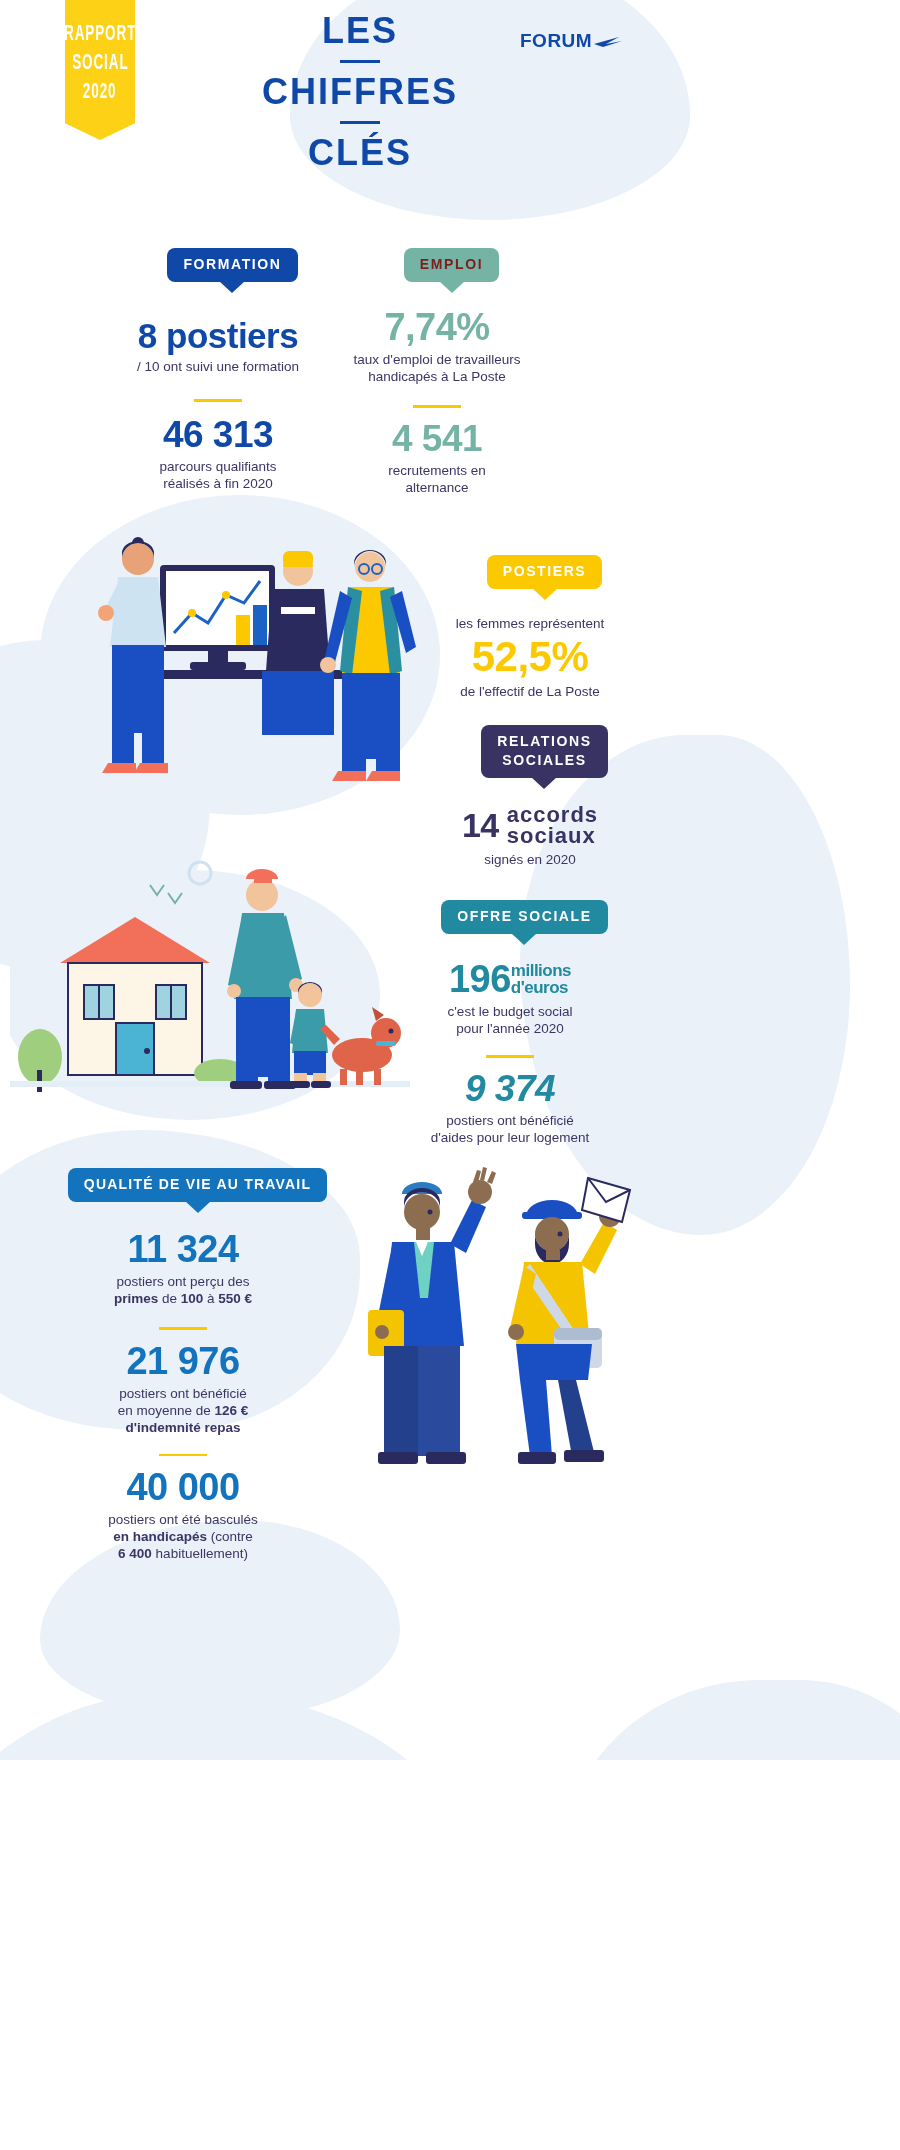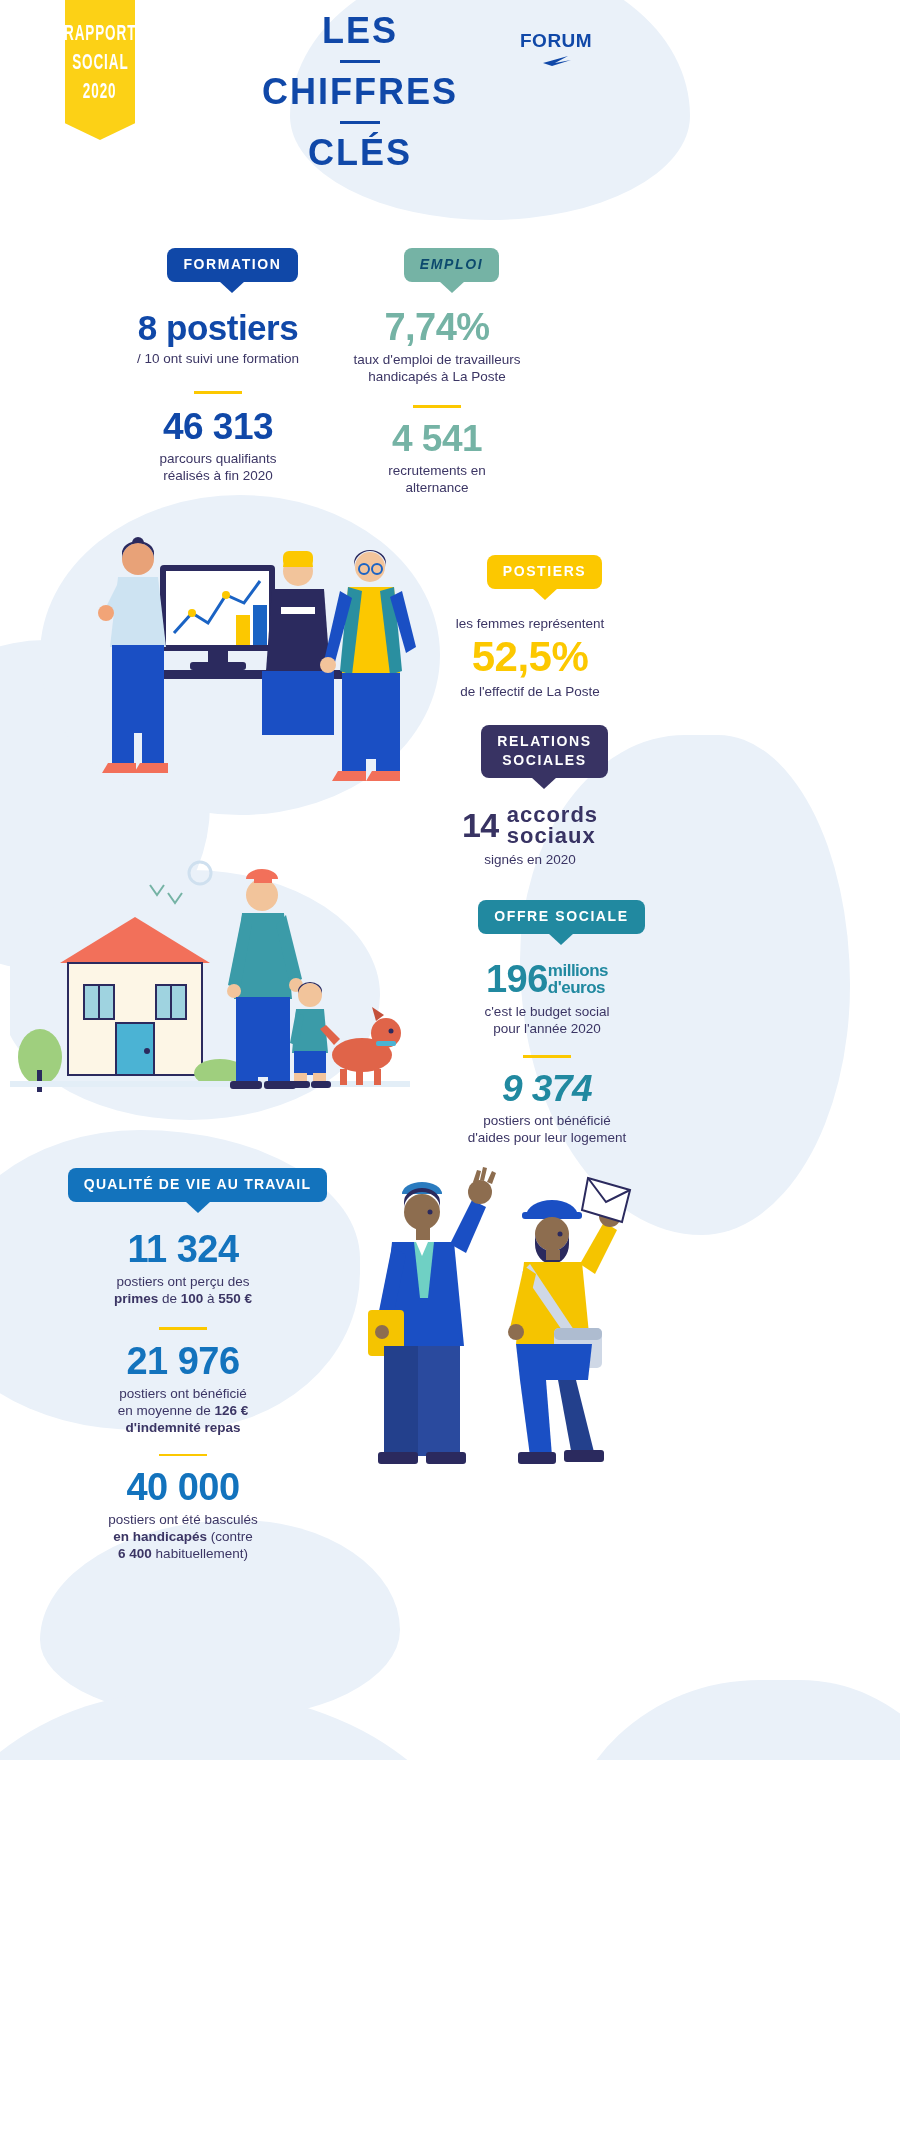--- a/index.html
+++ b/index.html
@@ -62,40 +62,40 @@
   }
 
   
   .hero { position:absolute; left:230px; top:14px; width:260px; text-align:center; z-index:6; }
   .hero h1 {
     color:#1048a8; font-size:36px; font-weight:700; letter-spacing:2px; line-height:34px;
   }
   .hero .rule { width:40px; height:3px; background:#1048a8; margin:12px auto; }
 
   
-  .forum { position:absolute; left:520px; top:30px; z-index:6; display:flex; align-items:center;flex-direction:column; }
+  .forum { position:absolute; left:520px; top:30px; z-index:6; display:flex; align-items:center; }
   .forum .word { color:#1048a8; font-size:19px; font-weight:700; letter-spacing:0.5px; }
   .forum svg { margin-left:1px; }
 
   
   .badge-wrap { position:relative; display:inline-block;margin-left:29px; }
   .badge {
     display:block; border-radius:8px; color:#fff; font-weight:700;
     letter-spacing:1.6px; text-align:center; padding:7px 16px 8px;
     font-size:14px; line-height:19px; position:relative;
   }
   .badge::after {
     content:""; position:absolute; left:50%; bottom:-11px; transform:translateX(-50%);
     width:0; height:0; border-left:13px solid transparent; border-right:13px solid transparent;
     border-top:12px solid currentColor;
   }
   .b-blue   { background:#1048a8; color:#1048a8; }
   .b-blue   > span { color:#fff; }
   .b-green  { background:#75b3a5; color:#75b3a5; }
-  .b-green  > span { color:#0c4a6e;font-style:italic; }
+  .b-green  > span { color:#7f1d1d; }
   .b-yellow { background:#fcc800; color:#fcc800; }
   .b-yellow > span { color:#fff; }
   .b-navy   { background:#383363; color:#383363; }
   .b-navy   > span { color:#fff; }
   .b-teal   { background:#2189a0; color:#2189a0; }
   .b-teal   > span { color:#fff; }
   .b-bright { background:#1373bd; color:#1373bd; }
   .b-bright > span { color:#fff; }
 
   
@@ -159,21 +159,21 @@
       <path d="M1 11 L26 4 L13 11 L29 8 L10 14 Z" fill="#1048a8"></path>
     </svg>
   </div>
 
   <div class="layer" style="left:128px; top:248px; width:180px; text-align:center;">
     <div class="badge-wrap">
       <div class="badge b-blue">
         <span>FORMATION</span>
       </div>
     </div>
-    <div class="stat" style="margin-top:28px;">
+    <div class="stat" style="margin-top:36px;">
       <div class="big c-blue" style="font-size:35px;">
         <span>8</span>
         <span>postiers</span>
       </div>
       <div class="cap">/ 10 ont suivi une formation</div>
     </div>
     <div class="divider" style="margin-top:24px;margin-bottom:14px;"></div>
     <div class="stat">
       <div class="big c-blue" style="font-size:37px;">46 313</div>
       <div class="cap">
@@ -342,21 +342,21 @@
     <circle cx="376" cy="188" r="15" fill="#e06449"></circle>
     <path d="M366 176 l-4 -14 12 8 z" fill="#c4503a"></path>
     <circle cx="381" cy="186" r="2.5" fill="#2b2a5e"></circle>
     <rect x="366" y="196" width="20" height="5" rx="2" fill="#4bb3d4"></rect>
     <rect x="330" y="224" width="7" height="16" fill="#e06449"></rect>
     <rect x="346" y="224" width="7" height="16" fill="#e06449"></rect>
     <rect x="364" y="224" width="7" height="16" fill="#e06449"></rect>
     <path d="M324 200 l-14 -16 6 -4 14 14 z" fill="#e06449"></path>
   </svg>
 
-  <div class="layer" style="left:422px; top:900px; width:250px; text-align:center;">
+  <div class="layer" style="left:385px; top:900px; width:250px; text-align:center;">
     <div class="badge-wrap">
       <div class="badge b-teal">
         <span>OFFRE SOCIALE</span>
       </div>
     </div>
     <div style="margin-top:26px; display:flex; align-items:center; justify-content:center; gap:0;">
       <div class="big c-teal" style="font-size:38px;">196</div>
       <div class="big c-teal" style="font-size:17px; line-height:17px; text-align:left;">
         <div>millions</div>
         <div>d'euros</div>

